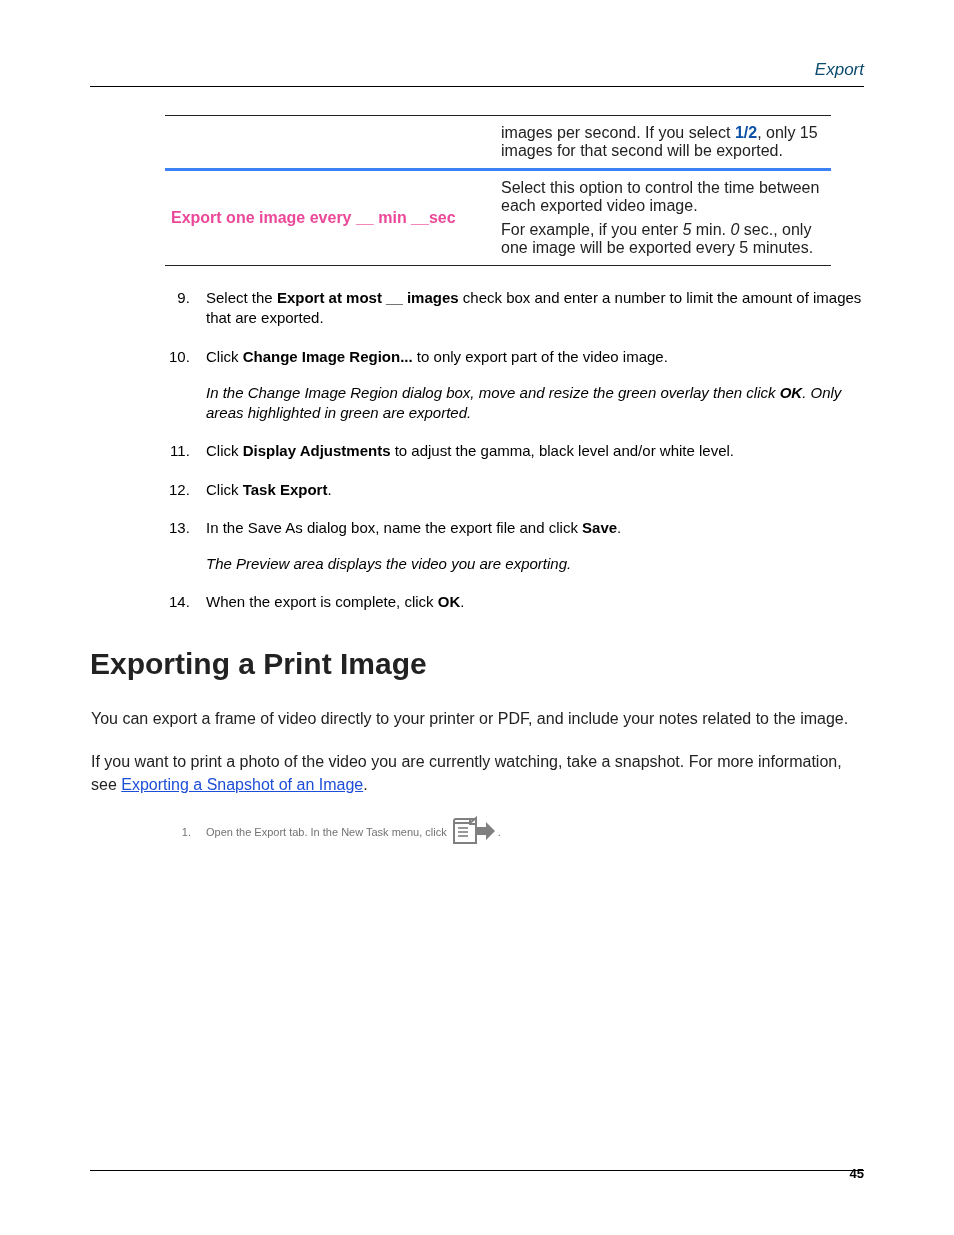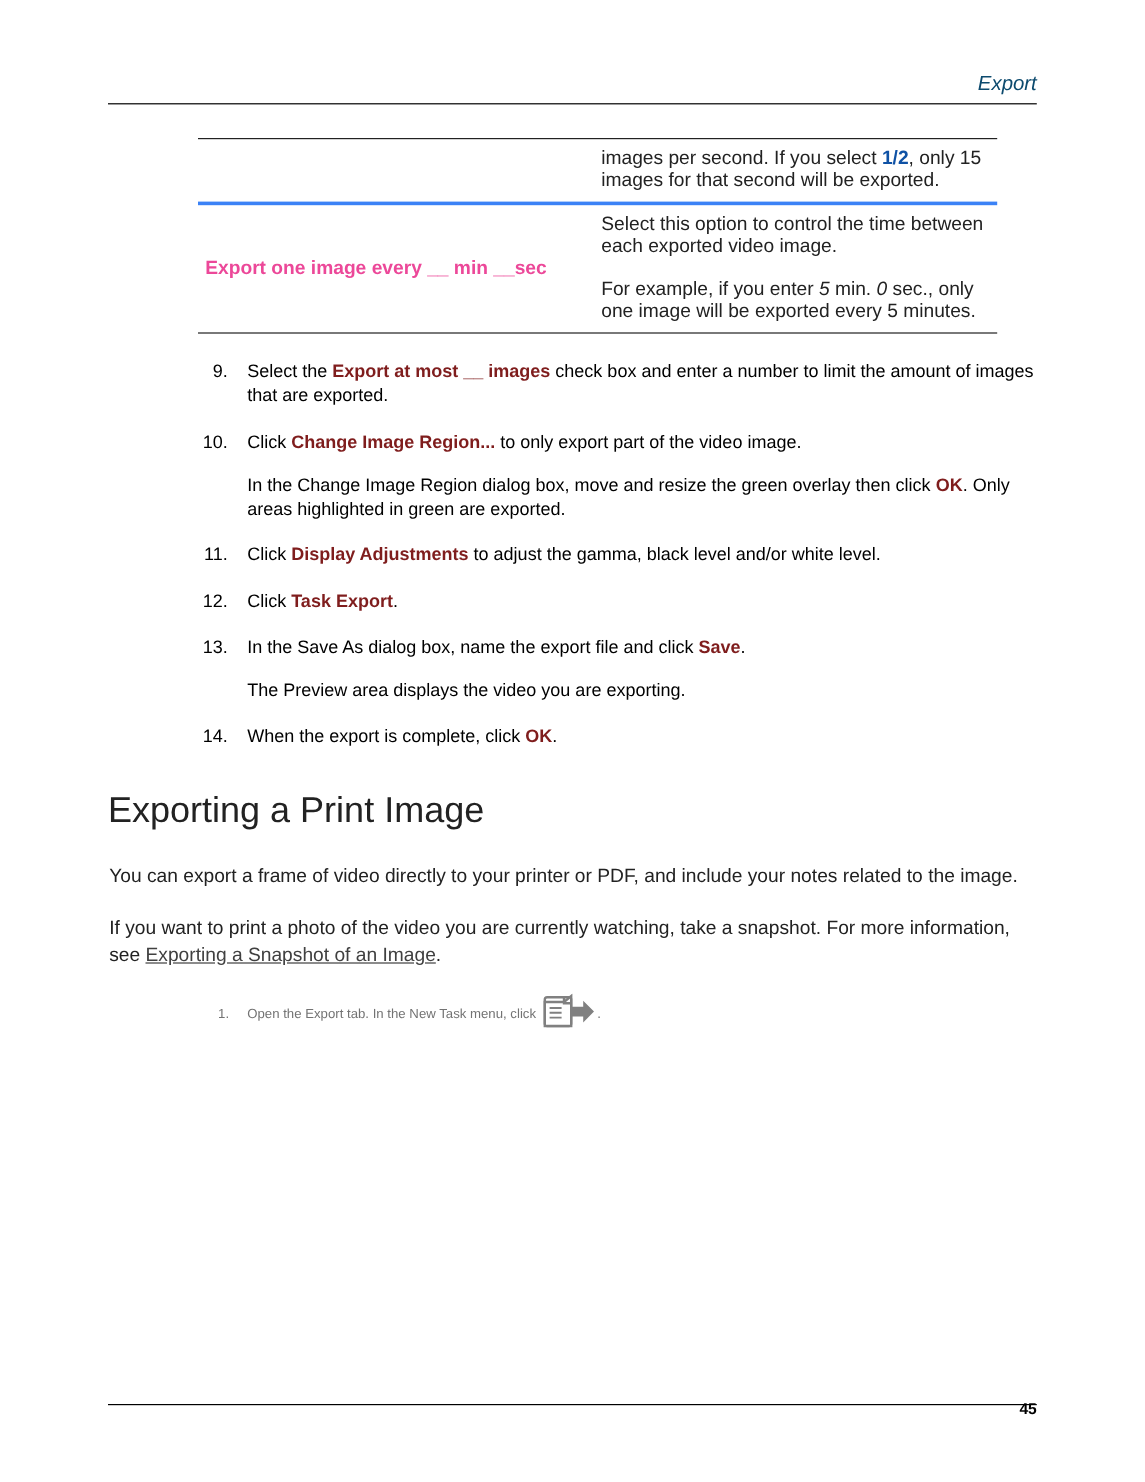--- a/index.html
+++ b/index.html
@@ -46,37 +46,37 @@
   .italic { font-style: italic; }
   ol.steps {
     list-style: decimal;
     margin: 22px 0 0 104px;
     padding: 0;
     font-size: 15px;
     line-height: 1.35;
     color: #000;
   }
   ol.steps > li { margin: 0 0 18px 0; padding-left: 12px; }
-  ol.steps > li .sub { margin-top: 16px; }
-  ol.steps .b { font-weight: 700; color: #7f1d1d; }
+  ol.steps > li .sub { margin-top: 16px; font-style: italic; }
+  ol.steps .b { font-weight: 700; color: #000000; }
   h2.section {
     font-family: "Segoe UI Light", "Segoe UI", Arial, sans-serif;
-    font-weight: 400;
+    font-weight: 700;
     font-size: 30px;
     color: #222;
     margin: 34px 0 26px 0;
   }
   .body-para {
     font-family: "Segoe UI", Arial, sans-serif;
     font-size: 16px;
     color: #222;
     line-height: 1.45;
     margin: 0 0 20px 1px;
   }
-  a.doc-link { color: #404040; text-decoration: underline; }
+  a.doc-link { color: #1d4ed8; text-decoration: underline; }
   ol.steps2 {
     list-style: decimal;
     margin: 10px 0 0 104px;
     padding: 0;
     font-size: 11px;
     line-height: 1.35;
     color: #737373;
   }
   ol.steps2 > li { margin: 0 0 18px 0; padding-left: 12px; }
   .print-icon {
@@ -114,21 +114,21 @@
       <td class="leftcell"></td>
       <td class="rightcell">
         <span>images per second. If you select </span><span class="bold-blue-inline">1/2</span><span>, only 15 images for that second will be exported.</span>
       </td>
     </tr>
     <tr>
       <td class="leftcell">
         <span class="bold-blue">Export one image every __ min __sec</span>
       </td>
       <td class="rightcell">
-        <div style="margin-bottom:18px;">Select this option to control the time between each exported video image.</div>
+        <div style="margin-bottom:6px;">Select this option to control the time between each exported video image.</div>
         <div>
           <span>For example, if you enter </span><span class="italic">5</span><span> min. </span><span class="italic">0</span><span> sec., only one image will be exported every 5 minutes.</span>
         </div>
       </td>
     </tr>
   </tbody>
     </table>
 
   <ol class="steps" start="9">
     <li>

